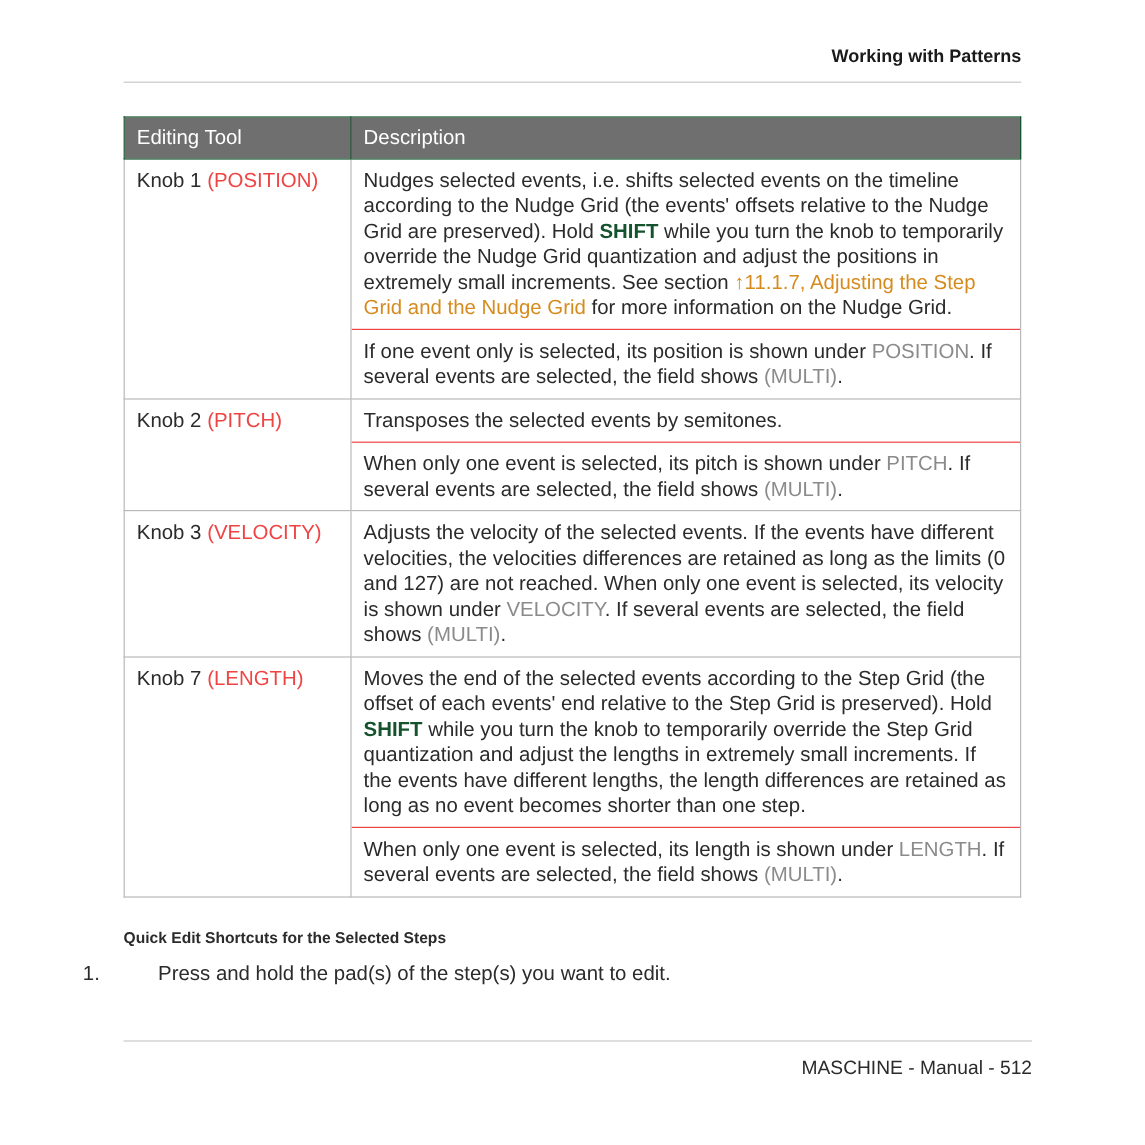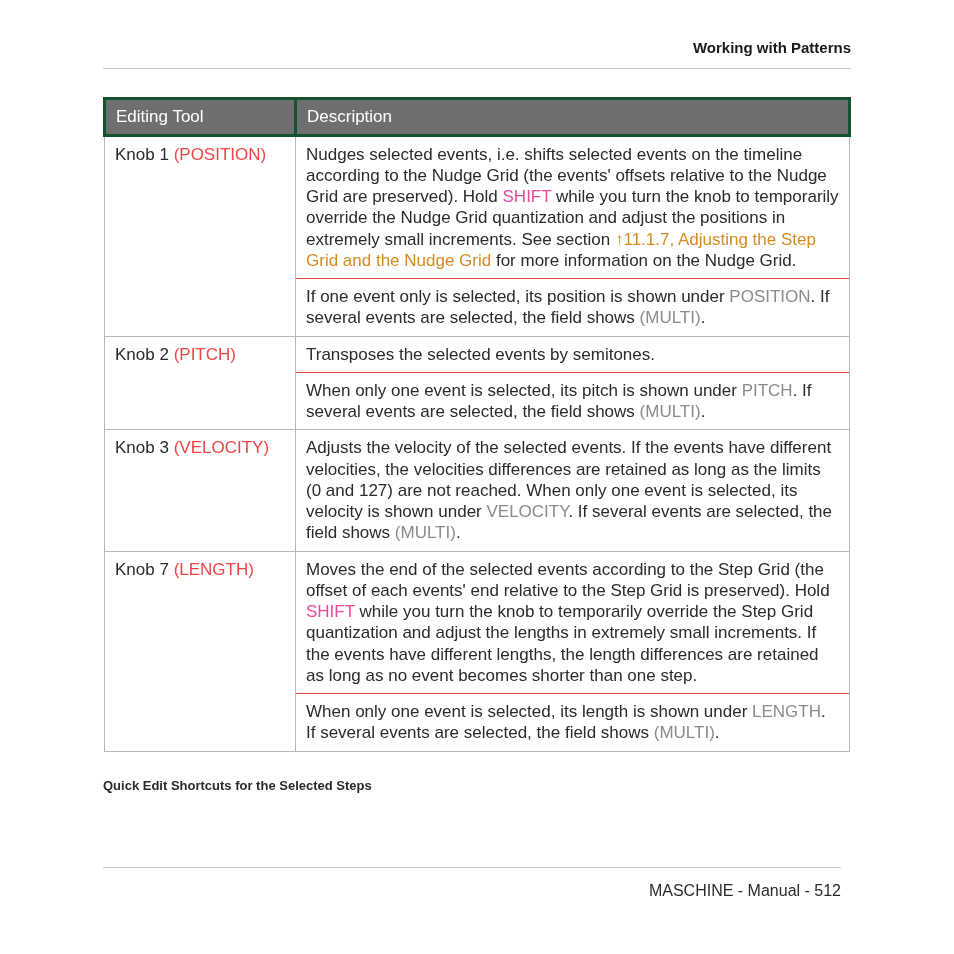--- a/index.html
+++ b/index.html
@@ -42,32 +42,32 @@
     width: 100%;
     font-size: 17px;
     line-height: 1.25;
   }
   table.tool th {
     background: #6f6f6f;
     color: #fff;
     font-weight: 400;
     text-align: left;
     padding: 6px 10px;
-    border: 3px solid #14532d;
+    border: 1px solid #14532d;
   }
   table.tool th:first-child { width: 168px; }
   table.tool td {
     border: 1px solid #b9b9b9;
     padding: 7px 10px 7px 10px;
     vertical-align: top;
     color: #2b2b2b;
   }
   .knob-num { color: #2b2b2b; }
   .param-label { color: #ef4444; }
-  .shift { color: #ec4899; }
+  .shift { color: #14532d; font-weight: bold; }
   .link { color: #d68b1e; }
   .faint { color: #8b8b8b; }
 
   .sub-cell { border-top: 1px solid #ef4444; margin: 7px -10px -7px -10px; padding: 7px 10px; }
 
   .section-h {
     font-weight: 700;
     font-size: 13px;
     margin: 26px 0 12px 0;
     font-stretch: condensed;
@@ -87,21 +87,21 @@
     padding-left: 34px;
   }
   .ol-index {
     display: inline-block;
     min-width: 24px;
   }
   .footer {
     position: absolute;
     bottom: 40px;
     left: 103px;
-    right: 113px;
+    right: 94px;
     border-top: 1px solid #c9c9c9;
     padding-top: 14px;
     text-align: right;
     font-size: 16px;
     color: #2b2b2b;
   }
 </style>
 </head>
 <body>
 
@@ -173,20 +173,24 @@
             </div>
             <div class="sub-cell">
               <span>When only one event is selected, its length is shown under </span><span class="faint">LENGTH</span><span>. If several events are selected, the field shows </span><span class="faint">(MULTI)</span><span>.</span>
             </div>
           </td>
         </tr>
       </tbody>
     </table>
 
     <div class="section-h">Quick Edit Shortcuts for the Selected Steps</div>
+    <div class="ol" style="text-indent:-34px;">
+      <span class="ol-index">1.</span>
+      <span>Press and hold the pad(s) of the step(s) you want to edit.</span>
+    </div>
 
   </div>
 
   <div class="footer">
     <span>MASCHINE - Manual - 512</span>
   </div>
 
 </div>
 
 </body></html>

